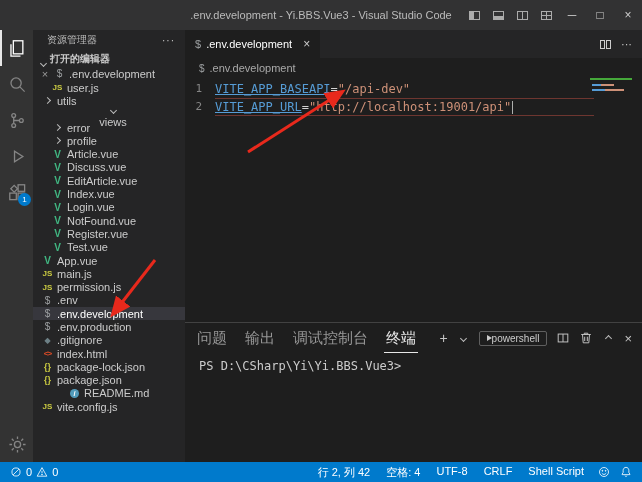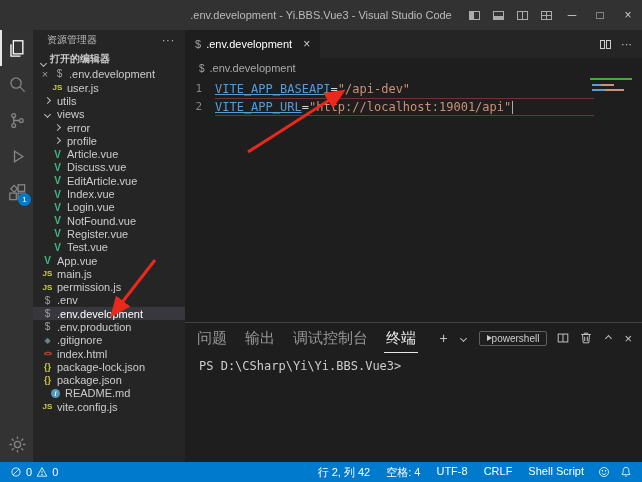--- a/index.html
+++ b/index.html
@@ -193,21 +193,21 @@
         </div>
       <div class="file-tree" id="file-tree">
           <div class="tree-row" style="padding-left: 18px;">
             <span class="fi fi-js">JS</span>
             <span class="tree-label">user.js</span>
           </div>
           <div class="tree-row" style="padding-left: 8px;">
             <span class="chev right"></span>
             <span class="tree-label">utils</span>
           </div>
-          <div class="tree-row" style="padding-left: 8px;">
+          <div class="tree-row" style="padding-left: 8px; flex-direction: column;">
             <span class="chev down"></span>
             <span class="tree-label">views</span>
           </div>
           <div class="tree-row" style="padding-left: 18px;">
             <span class="chev right"></span>
             <span class="tree-label">error</span>
           </div>
           <div class="tree-row" style="padding-left: 18px;">
             <span class="chev right"></span>
             <span class="tree-label">profile</span>
@@ -277,21 +277,21 @@
             <span class="tree-label">index.html</span>
           </div>
           <div class="tree-row" style="padding-left: 8px;">
             <span class="fi fi-json">{}</span>
             <span class="tree-label">package-lock.json</span>
           </div>
           <div class="tree-row" style="padding-left: 8px;">
             <span class="fi fi-json">{}</span>
             <span class="tree-label">package.json</span>
           </div>
-          <div class="tree-row" style="padding-left: 16px;">
+          <div class="tree-row" style="padding-left: 24px; margin-left: 11px;">
             <span class="fi fi-md">i</span>
             <span class="tree-label">README.md</span>
           </div>
           <div class="tree-row" style="padding-left: 8px;">
             <span class="fi fi-js">JS</span>
             <span class="tree-label">vite.config.js</span>
           </div>
         </div>
     </div>
 

